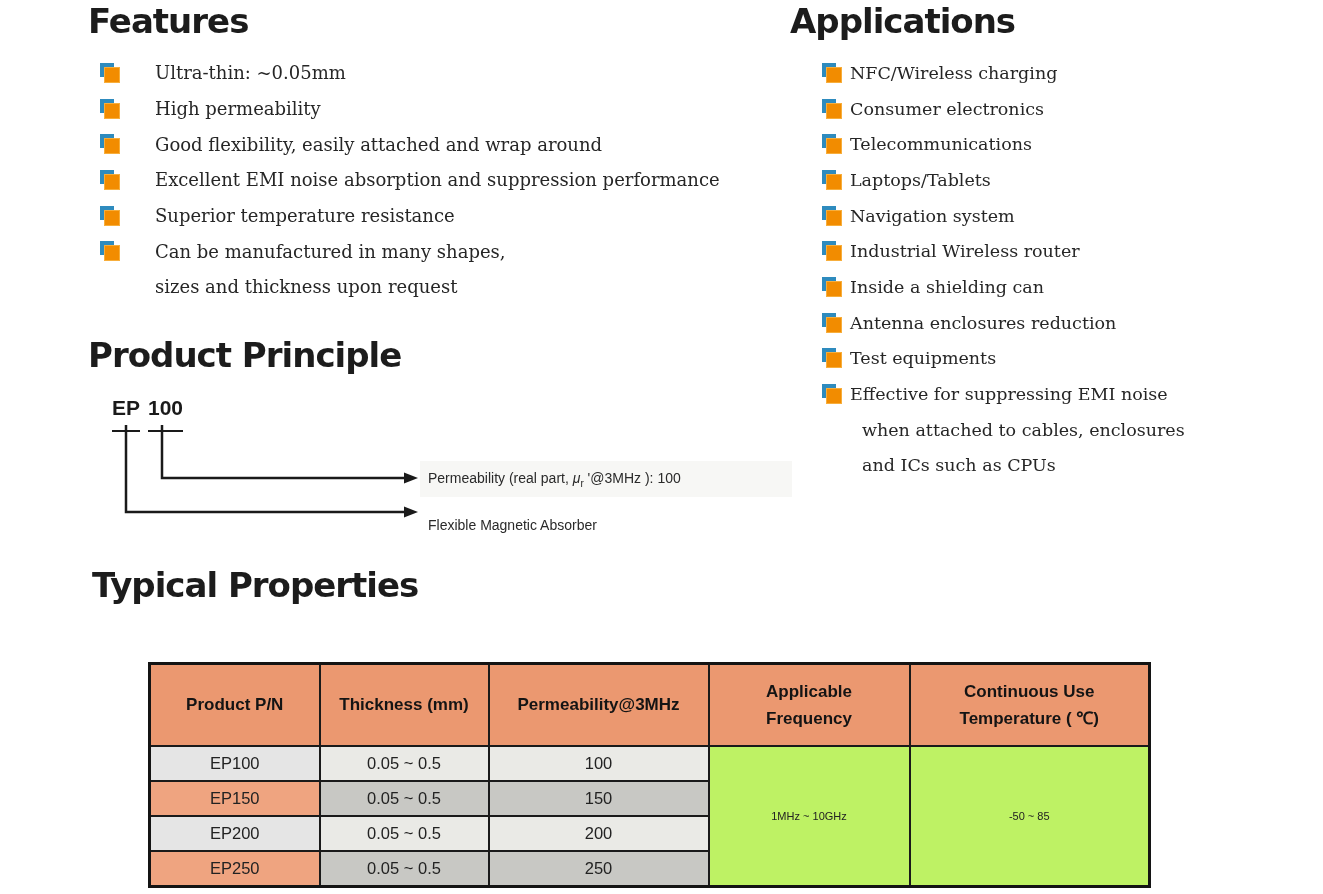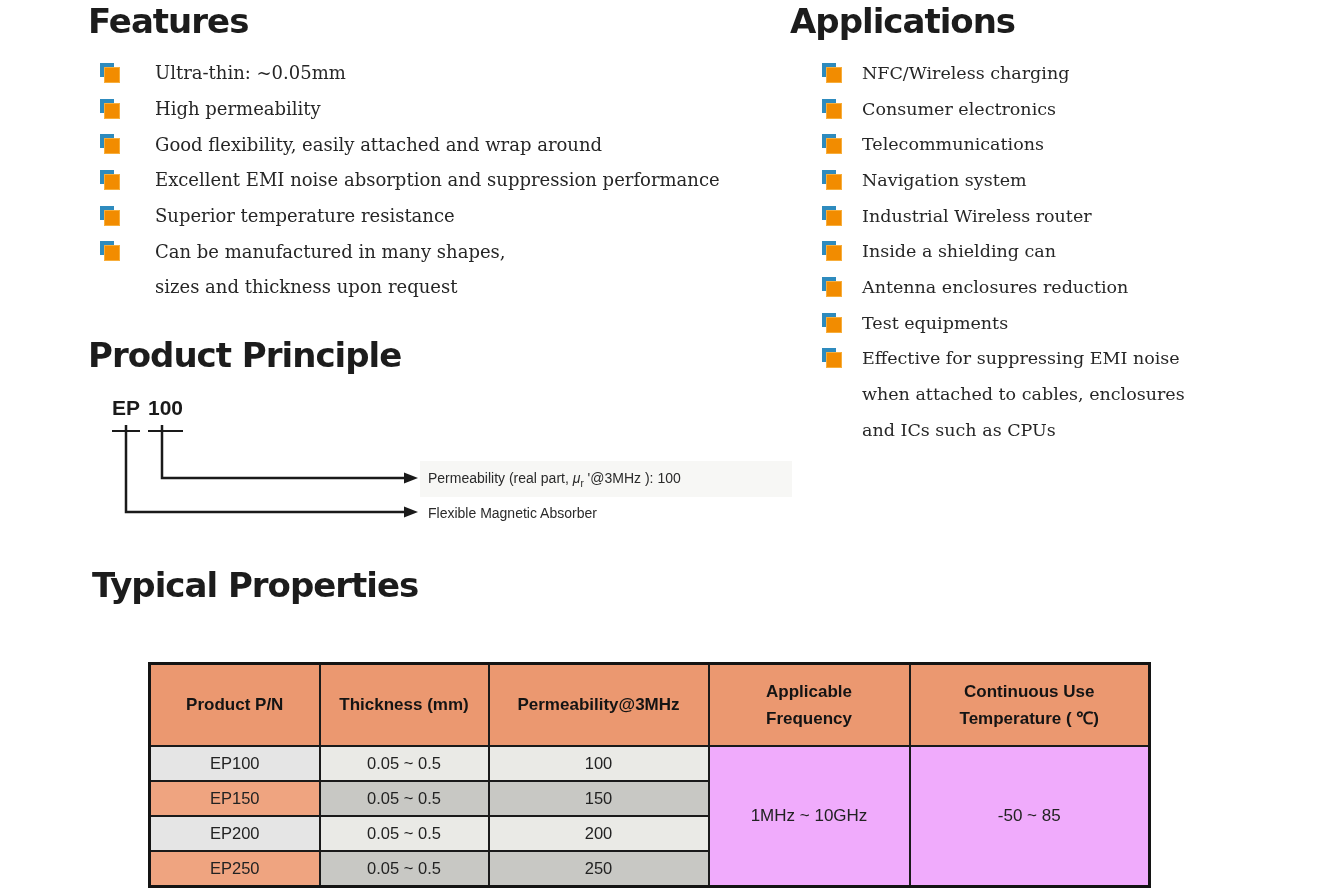--- a/index.html
+++ b/index.html
@@ -21,54 +21,54 @@
   #applications-list{left:822px;top:55px;}
   .blist li{
     display:flex;align-items:center;height:35.7px;
     font-family:"DejaVu Serif",serif;font-size:18px;color:#262626;white-space:nowrap;
   }
   #applications-list li{font-size:17.5px;}
   .bullet{position:relative;width:20px;height:20px;flex:0 0 20px;}
   .bullet .b-blue{position:absolute;left:0;top:0;width:14px;height:14px;background:#2E8BBE;}
   .bullet .b-orange{position:absolute;left:4px;top:4px;width:14px;height:14px;background:#F28C00;border:1px solid #F7AE3C;}
   #features-list li .itext{margin-left:35px;}
-  #applications-list li .itext{margin-left:20px;}
+  #applications-list li .itext{margin-left:8px;}
   #features-list li.cont{padding-left:55px;}
   #applications-list li.cont{padding-left:40px;}
 
   .code{
     position:absolute;left:112px;top:396px;font-family:"Liberation Sans",sans-serif;
     font-weight:700;font-size:21px;color:#1a1a1a;white-space:nowrap;
   }
   .code .cseg{display:inline-block;border-bottom:2.5px solid #1a1a1a;padding-bottom:10px;}
   .code .cseg:first-child{margin-right:8px;}
 
   .diagram{position:absolute;left:0;top:0;pointer-events:none;}
   .perm-bg{position:absolute;left:420px;top:461px;width:372px;height:36px;background:#f7f7f5;}
   .diag-label{
     position:absolute;font-family:"Liberation Sans",sans-serif;font-size:14px;
     color:#2a2a2a;white-space:nowrap;
   }
   #perm-label{left:428px;top:470px;}
-  #absorber-label{left:428px;top:505px;}
+  #absorber-label{left:428px;top:517px;}
   #perm-label i{font-style:italic;}
   #perm-label sub{font-size:10px;}
 
   table.props{
     position:absolute;left:148px;top:662px;border-collapse:collapse;table-layout:fixed;
     font-family:"Liberation Sans",sans-serif;border:3px solid #141414;padding-left:36px;
   }
   .props th,.props td{border:2px solid #1a1a1a;text-align:center;vertical-align:middle;padding:0;overflow:hidden;}
   .props th{background:#EB9870;font-size:17px;font-weight:700;height:80px;line-height:1.6;color:#141414;}
   .props td{height:33px;font-size:16.5px;color:#222;}
   .props td.pn-light{background:#e5e5e5;}
   .props td.pn-dark{background:#EFA480;}
   .props td.gray-light{background:#EAEAE6;}
   .props td.gray-dark{background:#C8C8C4;}
-  .props td.merged{background:#f0abfc;font-size:17px;}
+  .props td.merged{background:#bef264;font-size:11px;}
 </style>
 </head>
 <body>
 
 <div class="heading" id="features-title">Features</div>
 <div class="heading" id="applications-title">Applications</div>
 <div class="heading" id="coding-title">Product Principle</div>
 <div class="heading" id="properties-title">Typical Properties</div>
 
 <ul class="blist" id="features-list">
@@ -133,20 +133,27 @@
         <span class="b-orange"></span>
       </span>
     <span class="itext">Consumer electronics</span>
   </li>
   <li>
     <span class="bullet">
         <span class="b-blue"></span>
         <span class="b-orange"></span>
       </span>
     <span class="itext">Telecommunications</span>
+  </li>
+  <li>
+    <span class="bullet">
+        <span class="b-blue"></span>
+        <span class="b-orange"></span>
+      </span>
+    <span class="itext">Laptops/Tablets</span>
   </li>
   <li>
     <span class="bullet">
         <span class="b-blue"></span>
         <span class="b-orange"></span>
       </span>
     <span class="itext">Navigation system</span>
   </li>
   <li>
     <span class="bullet">

